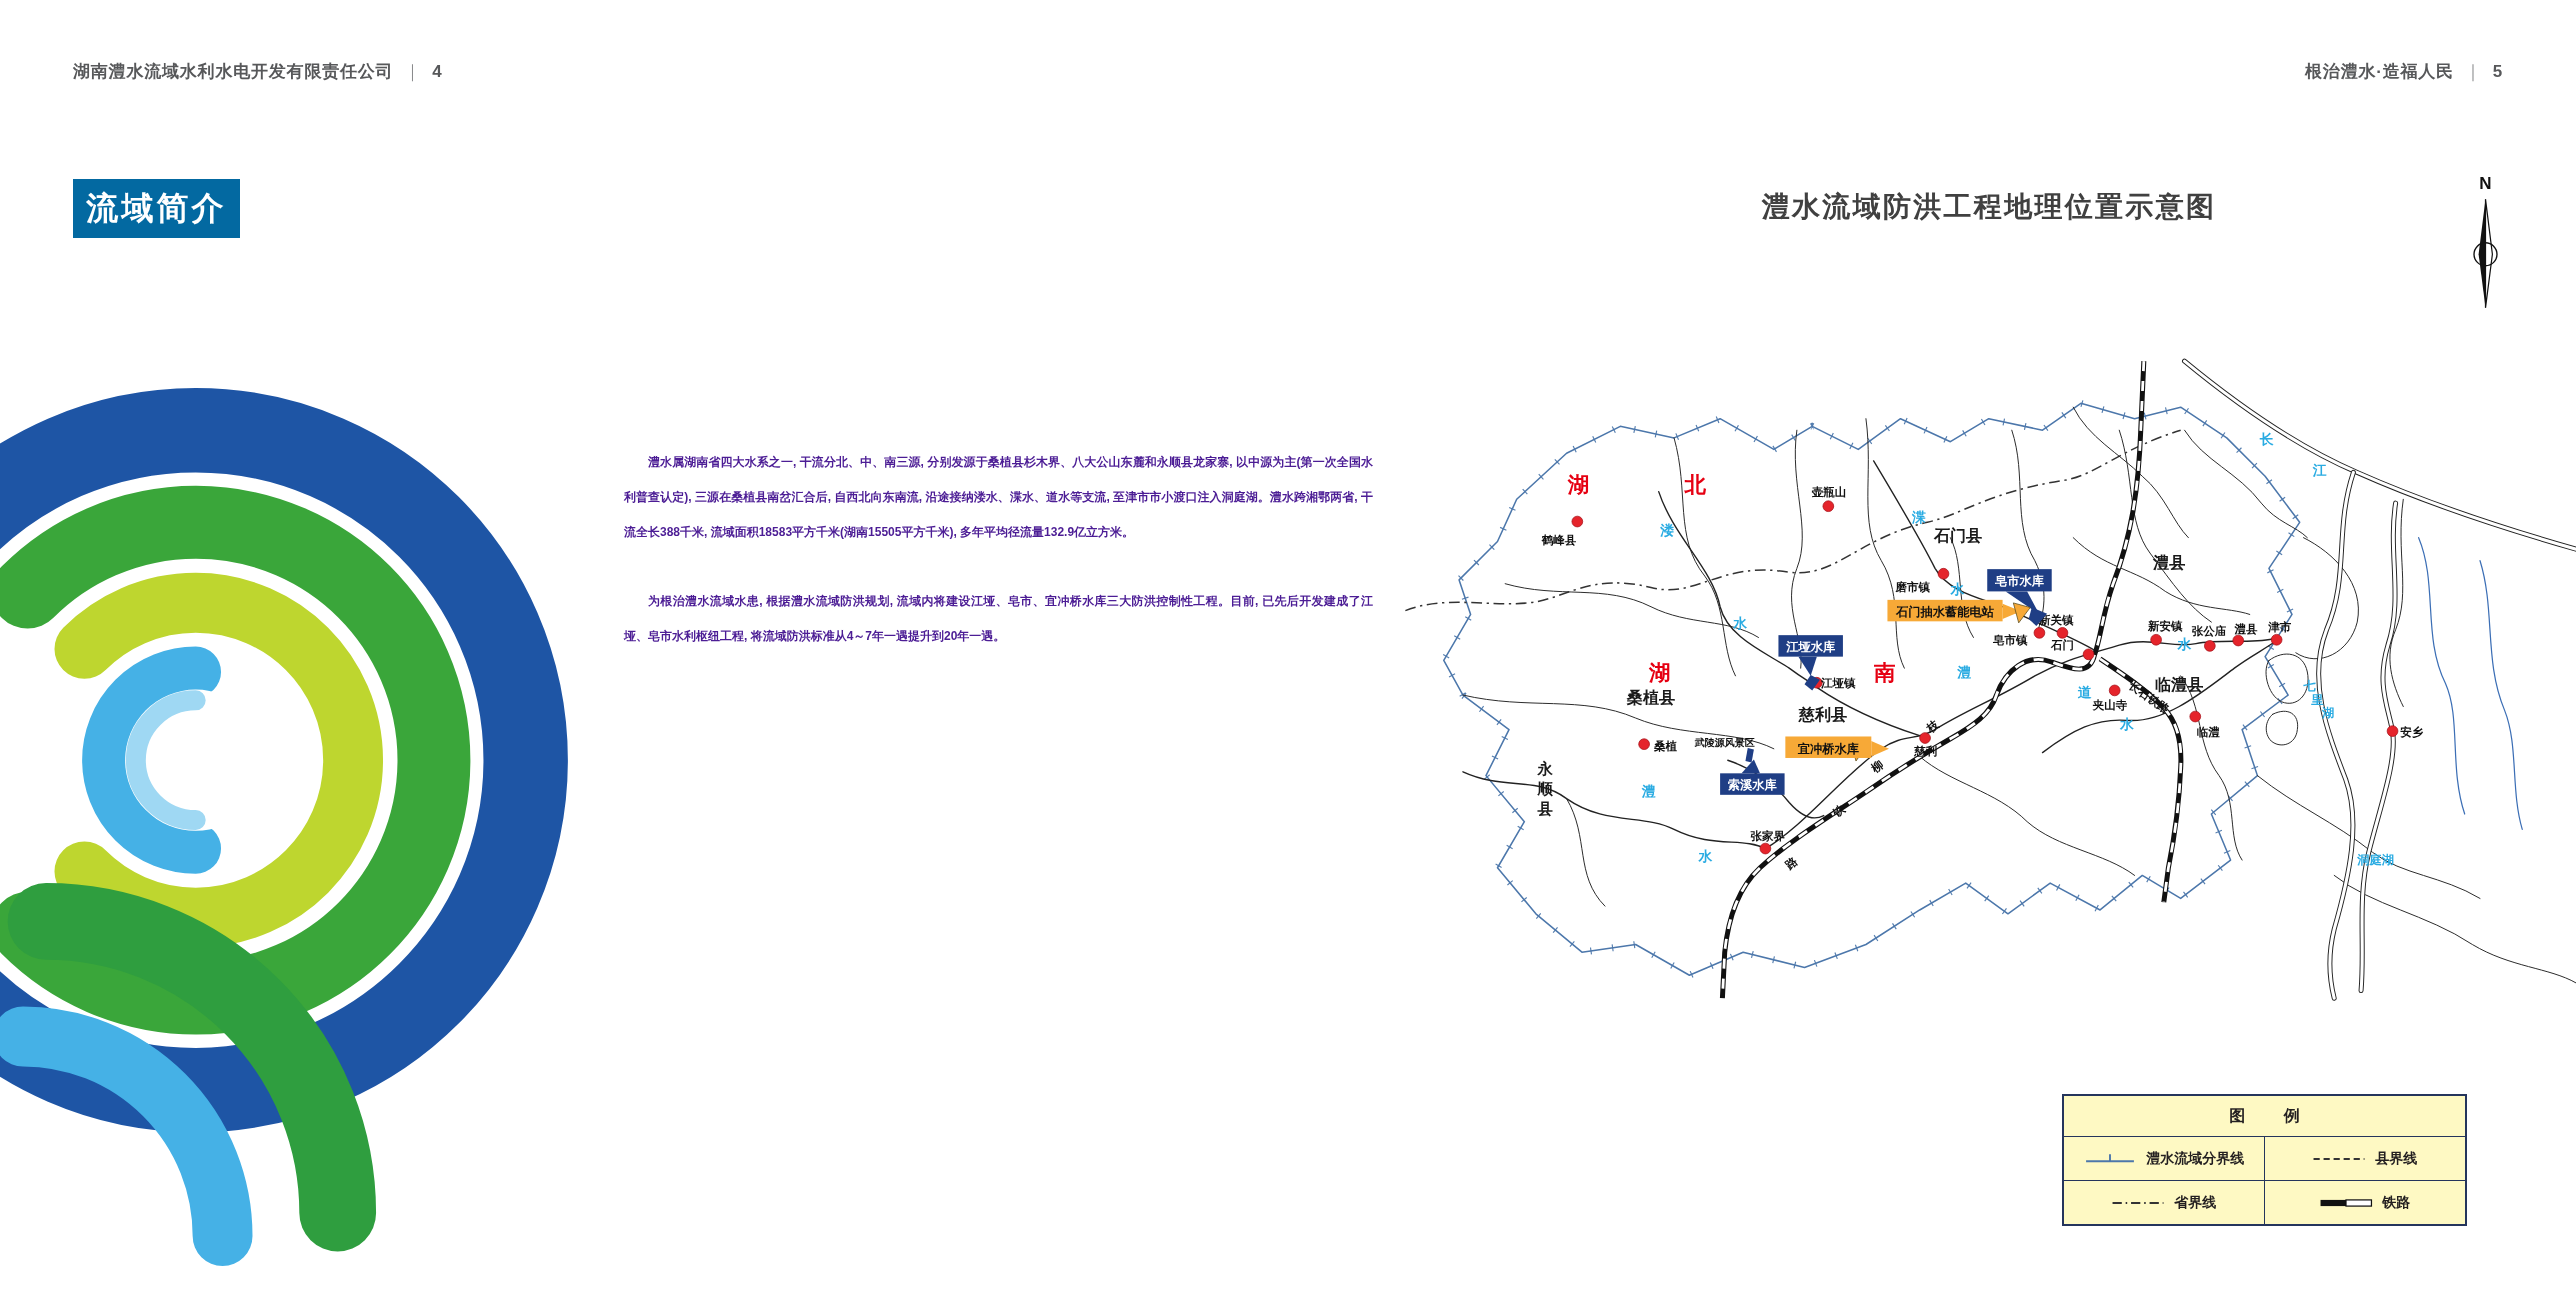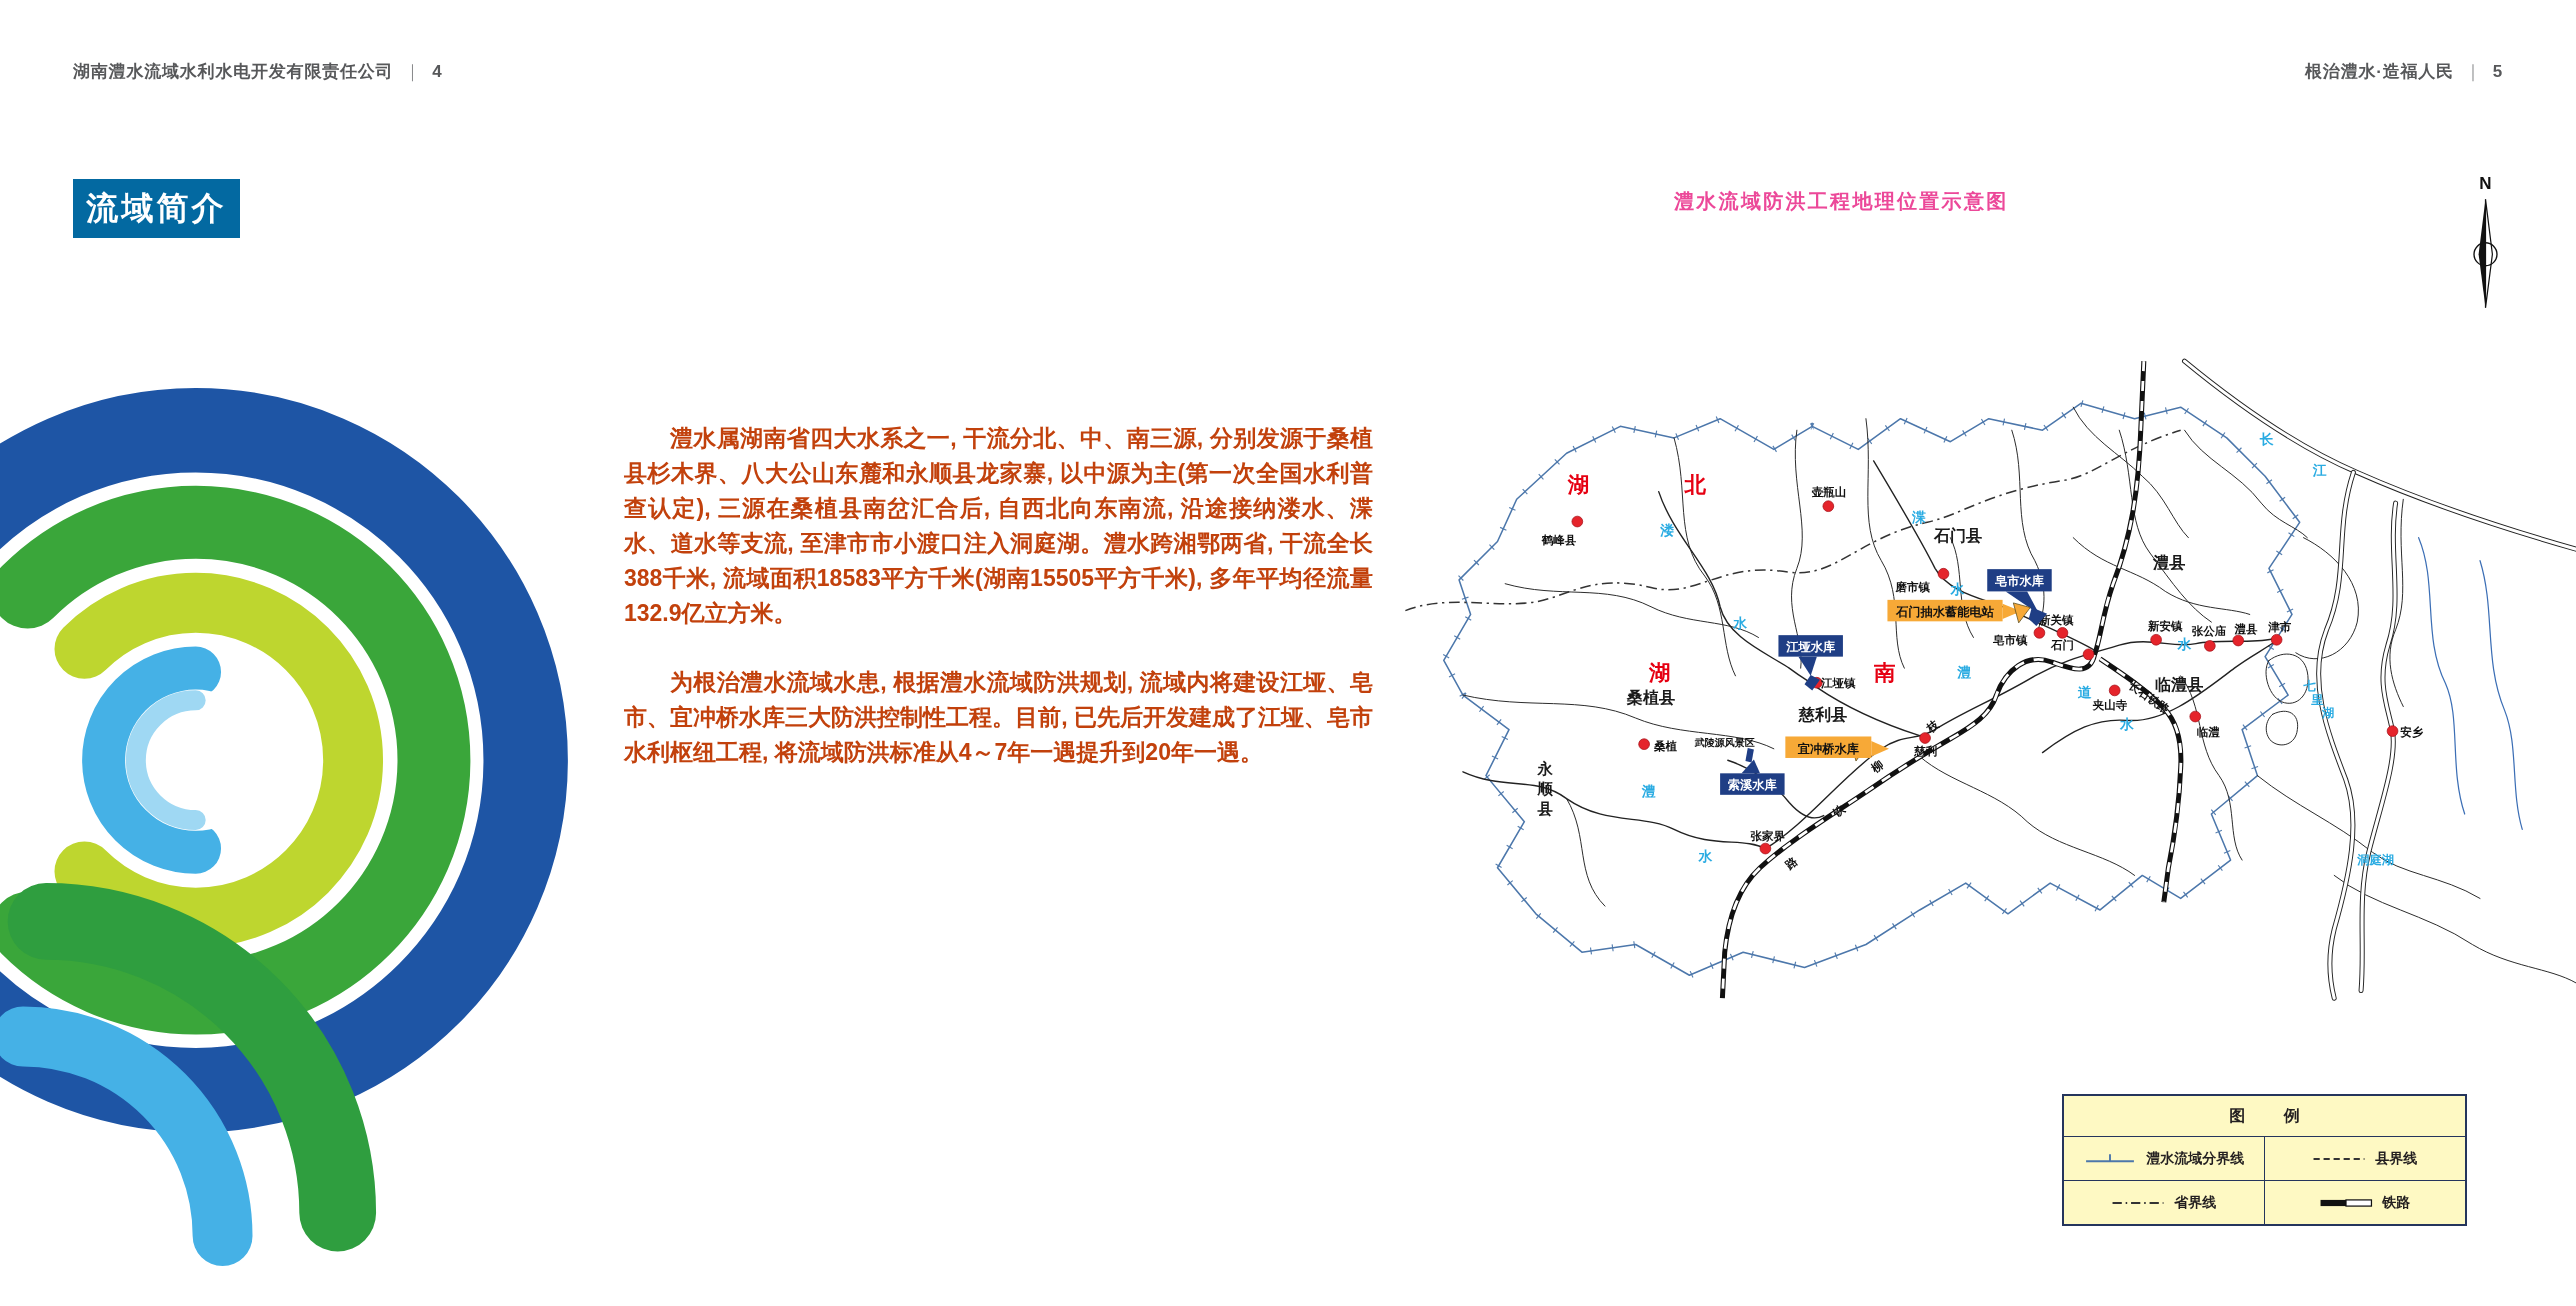--- a/index.html
+++ b/index.html
@@ -8,23 +8,23 @@
     font-family:"Liberation Sans","DejaVu Sans",sans-serif;overflow:hidden;color:#231f20;
   }
   .hdr{position:absolute;top:60px;font-size:17px;font-weight:bold;color:#57585a;letter-spacing:0.8px;white-space:nowrap;}
   .hdr .divider{margin:0 10.7px;color:#8a8b8d;font-weight:normal;}
   #hdr-left{left:73px;}
   #hdr-right{right:73px;text-align:right;}
   .section-title-box{
     position:absolute;left:73px;top:179px;width:167px;height:59px;background:#0369a1;
     display:flex;align-items:center;justify-content:center;color:#fff;font-size:32px;font-weight:bold;letter-spacing:3.1px;
   }
-  .body-text{position:absolute;left:624px;top:421px;width:749px;font-size:23px;line-height:35px;font-weight:bold;color:#c2410c;text-align:justify;}
+  .body-text{position:absolute;left:624px;top:445px;width:749px;font-size:12px;line-height:35px;font-weight:bold;color:#4c1d95;text-align:justify;}
   .body-text p{margin:0 0 34px 0;text-indent:2em;}
-  .map-title{position:absolute;left:1674px;top:188px;width:630px;text-align:left;font-size:20px;font-weight:bold;color:#ec4899;letter-spacing:2.3px;}
+  .map-title{position:absolute;left:1674px;top:188px;width:630px;text-align:center;font-size:28px;font-weight:bold;color:#404040;letter-spacing:2.3px;}
   .compass{position:absolute;left:2461px;top:174px;width:49px;text-align:center;}
   .compass .n{font-size:17px;font-weight:bold;color:#111;margin-bottom:1.5px;}
   .legend{position:absolute;left:2062px;top:1094px;width:405px;height:132px;border:2.3px solid #25355c;box-sizing:border-box;background:#fef9c3;}
   .legend-title{height:40px;border-bottom:1.5px solid #25355c;display:flex;align-items:center;justify-content:center;
     font-size:16px;font-weight:bold;letter-spacing:17px;padding-left:17px;color:#231f20;}
   .legend-grid{display:grid;grid-template-columns:1fr 1fr;grid-auto-rows:44px;}
   .legend-cell{display:flex;align-items:center;justify-content:center;gap:9.2px;font-size:14px;font-weight:bold;box-sizing:border-box;}
   .legend-cell.c0{border-right:1.5px solid #25355c;border-bottom:1.5px solid #25355c;}
   .legend-cell.c1{border-bottom:1.5px solid #25355c;justify-content:center;}
   .legend-cell.c2{border-right:1.5px solid #25355c;}

